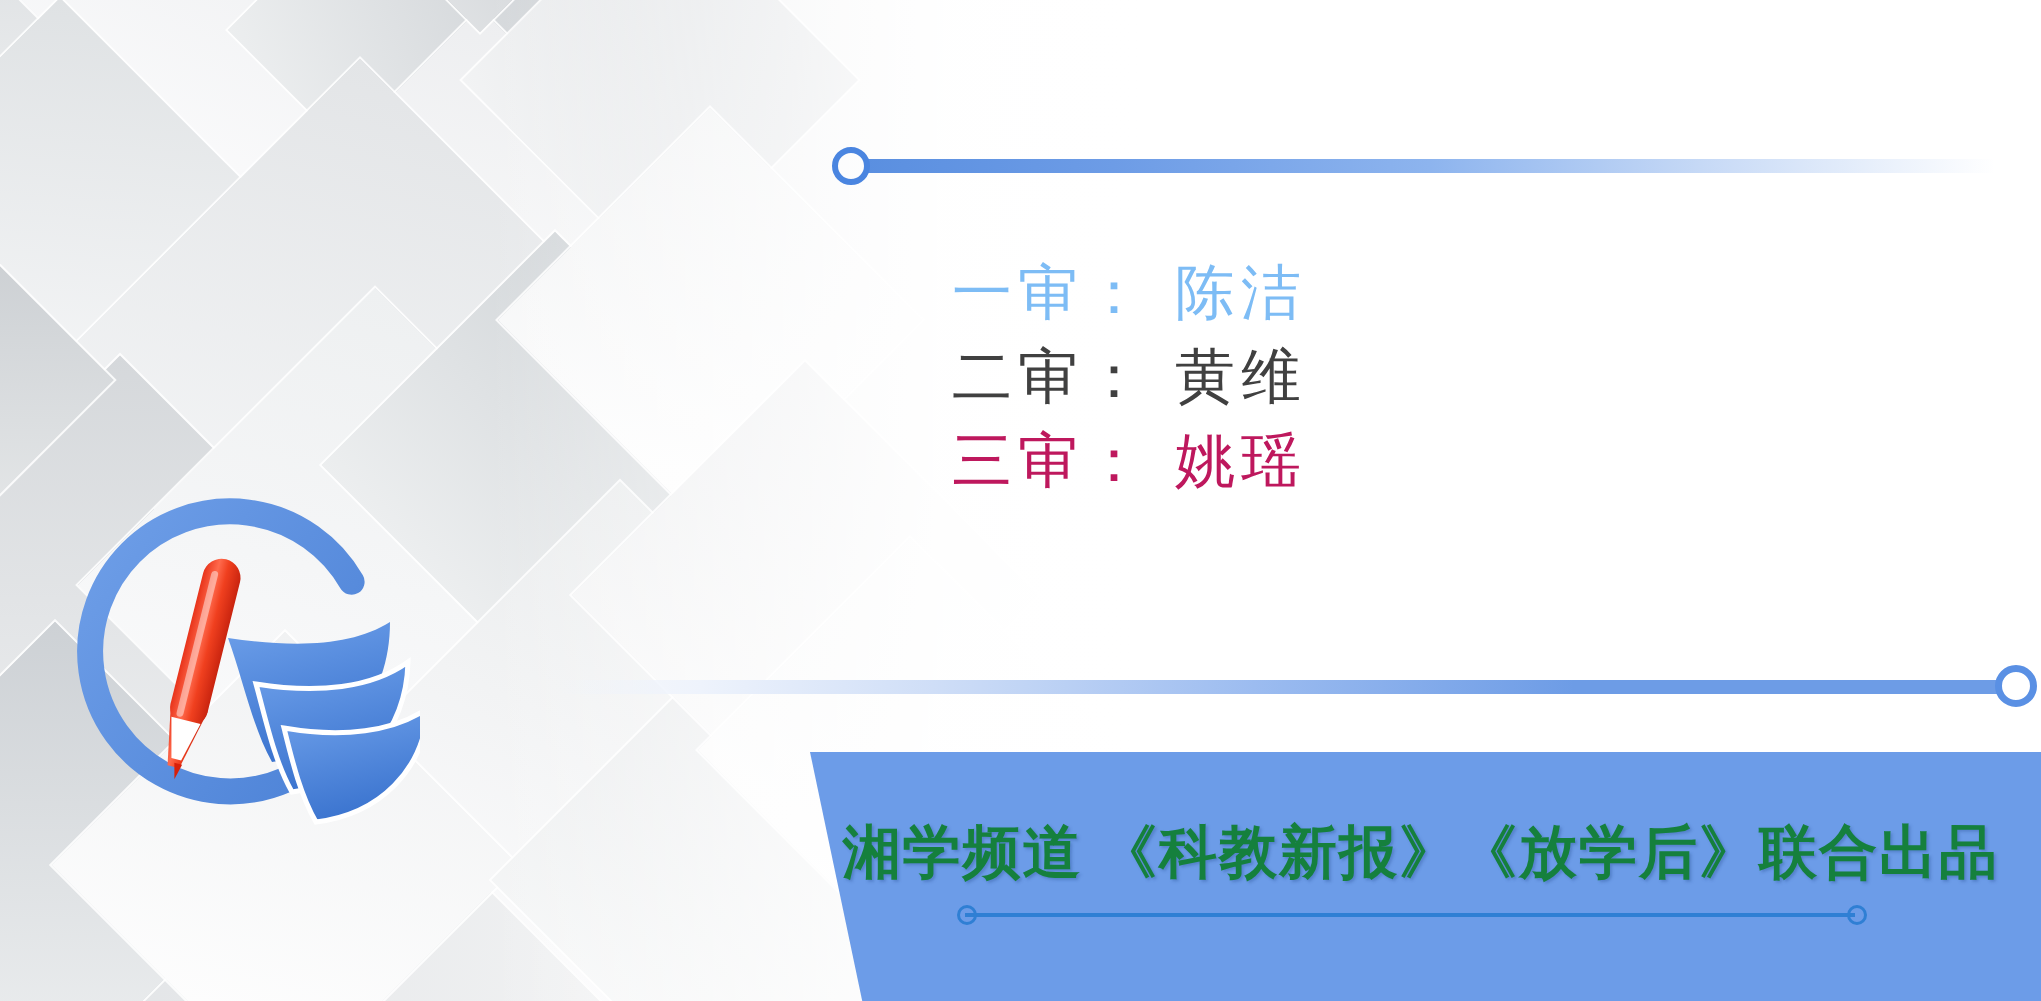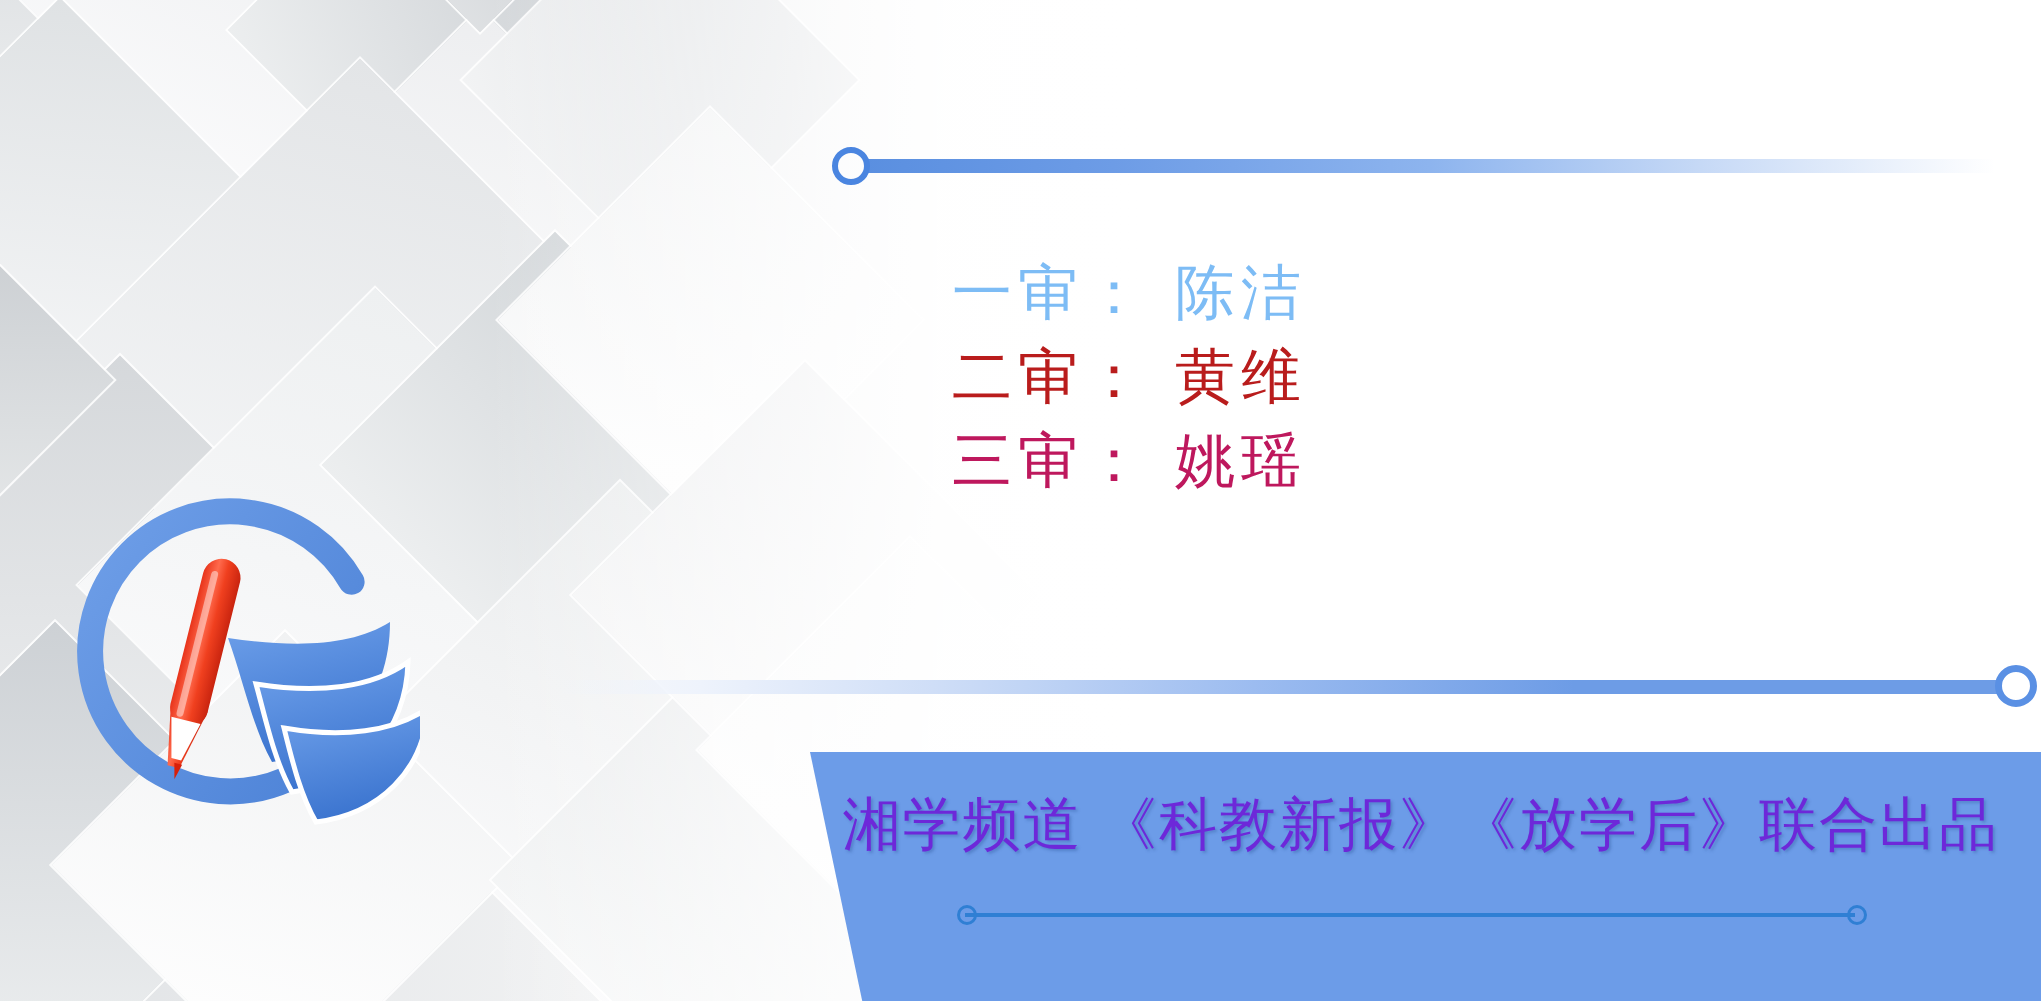--- a/index.html
+++ b/index.html
@@ -68,28 +68,28 @@
   
   .banner{
     position:absolute;
     left:0; top:752px;
     width:2041px; height:249px;
     background:#6c9ce8;
     clip-path:polygon(810px 0, 2041px 0, 2041px 1001px, 1020px 1001px);
   }
   .banner-text{
     position:absolute;
-    left:0; top:760px;
+    left:0; top:788px;
     width:2041px; height:130px;
     display:flex; align-items:center; justify-content:flex-end;
     padding-right:42px;
     box-sizing:border-box;
-    color:#6d28d9;
+    color:#15803d;
     font-family:"Liberation Serif","DejaVu Serif",serif;
-    font-weight:normal;
+    font-weight:bold;
     font-size:58px;
     letter-spacing:2px;
     white-space:nowrap;
     text-shadow:2px 2px 3px rgba(40,80,150,.35);
   }
   .thin-line{
     position:absolute;
     left:965px; top:913px;
     width:890px; height:4px;
     background:#2f7fd4;
@@ -114,21 +114,21 @@
     margin-left:22px;
   }
   .credit-line{
     font-family:"DejaVu Sans","Liberation Sans",sans-serif;
     font-size:60px;
     line-height:84px;
     letter-spacing:6px;
     white-space:nowrap;
   }
   .c1{color:#7dbcf5;}
-  .c2{color:#b91c1c;}
+  .c2{color:#404040;}
   .c3{color:#be185d;}
 </style>
 </head>
 <body>
 
 <div id="stage">
 
   <div class="bg-base"></div>
 
   <div class="geo-layer">

